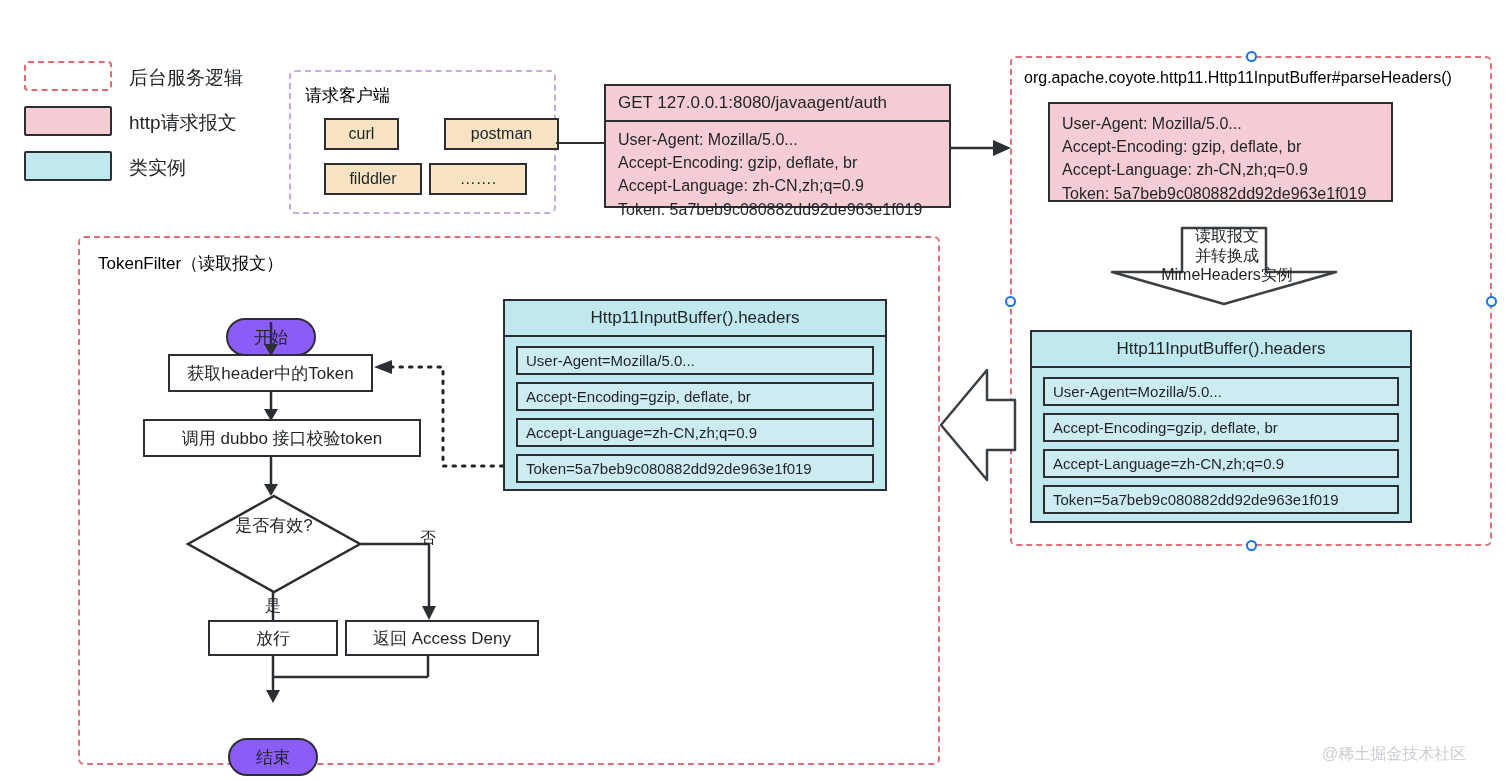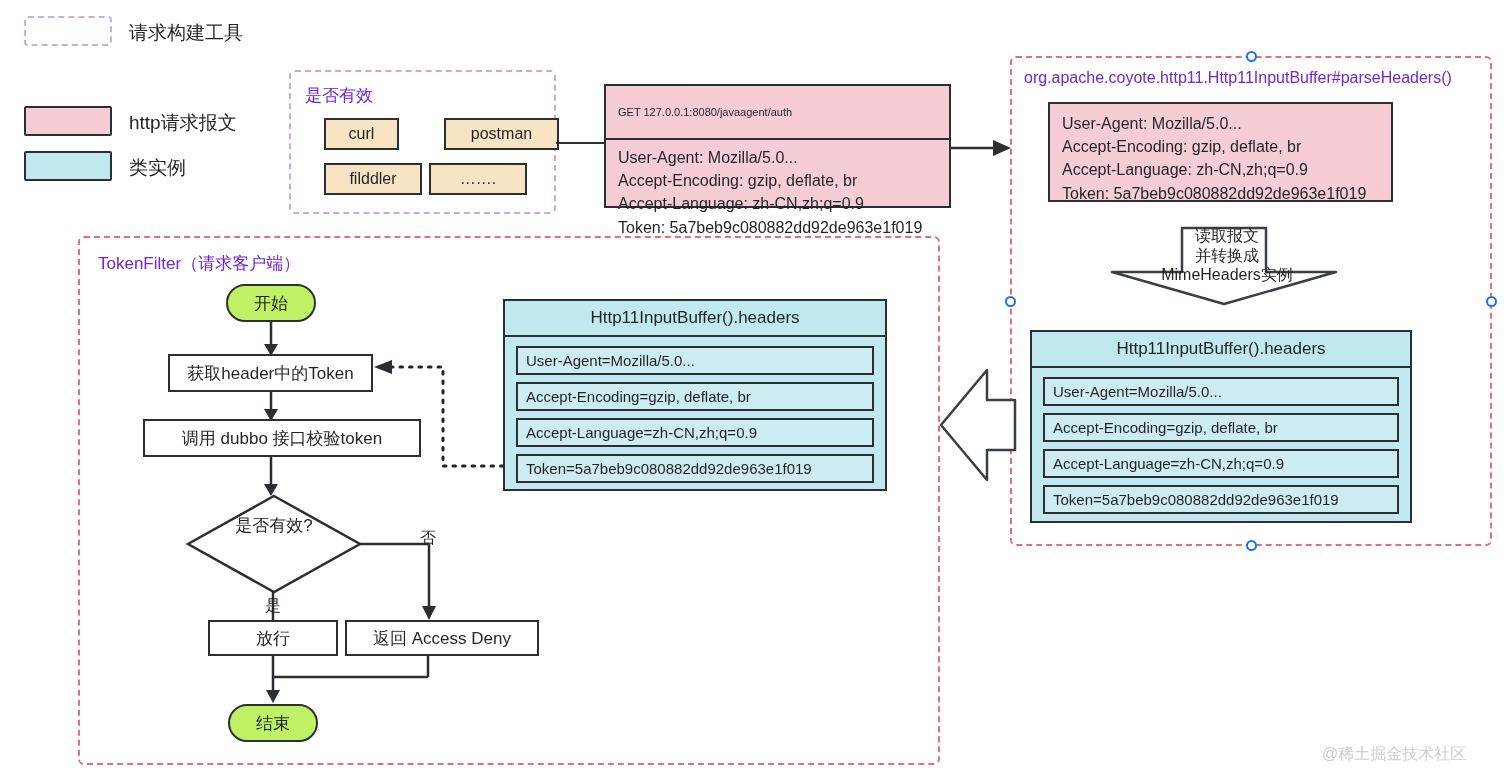--- a/index.html
+++ b/index.html
@@ -29,90 +29,91 @@
     font-size: 19px; color: #1f2326; white-space: nowrap; line-height: 1;
   }
 
   
   .panel-purple {
     border: 2px dashed #c6a9de; border-radius: 6px; background: transparent;
   }
   .panel-red {
     border: 2px dashed #e0707a; border-radius: 6px; background: transparent;
   }
-  .panel-title { font-size: 17px; color: #6d28d9; white-space: nowrap; }
+  .panel-title { font-size: 17px; color: #000000; white-space: nowrap; }
   .client-chip {
     border: 2px solid #2b2f33; background: #f8e3c2;
     display: flex; align-items: center; justify-content: center;
     font-size: 16px; color: #1f2326;
   }
 
   .msg-wrap { border: 2px solid #2b2f33; background: #f6cdd5; }
   .msg-line1 {
-    border-bottom: 2px solid #2b2f33; padding: 20px 12px;
-    font-size: 11px; white-space: nowrap;
+    border-bottom: 2px solid #2b2f33; padding: 7px 12px;
+    font-size: 17px; white-space: nowrap;
   }
   .msg-body { padding: 6px 12px 8px 12px; }
   .msg-body div { font-size: 16px; line-height: 1.45; white-space: nowrap; }
 
   
   .hdr-obj { border: 2px solid #2b2f33; background: #bfe8ef; }
   .hdr-title {
     border-bottom: 2px solid #2b2f33; text-align: center;
     font-size: 17px; padding: 7px 0; white-space: nowrap;
   }
   .hdr-rows { padding: 9px 11px 11px 11px; }
   .hdr-row {
     border: 2px solid #2b2f33; background: #cdecf1;
     font-size: 15px; padding: 4px 8px; margin-bottom: 7px; white-space: nowrap;
   }
   .hdr-row:last-child { margin-bottom: 8px; }
 
   
   .fc-term {
-    border: 2px solid #2b2f33; border-radius: 22px; background: #bef264;
+    border: 2px solid #2b2f33; border-radius: 22px; background: #8b5cf6;
     display: flex; align-items: center; justify-content: center;
     font-size: 17px;
+    margin-top: 34px;
   }
   .fc-proc {
     border: 2px solid #2b2f33; background: #ffffff;
     display: flex; align-items: center; justify-content: center;
     font-size: 17px; white-space: nowrap;
   }
   .edge-label { font-size: 16px; color: #1f2326; }
 
   .watermark {
     font-size: 16px; color: #c9cdd1; white-space: nowrap;
   }
   svg { overflow: visible; }
 </style>
 </head>
 <body>
 
 <div class="abs" style="left:12px; top:10px; width:260px; height:180px;">
 
-  <div class="abs" style="left:0px; top:4px; width:260px; height:34px;">
-    <div class="abs legend-swatch legend-dashed-purple" style="left:12px; top:2px;"></div>
-    <div class="abs legend-label" style="left:117px; top:9px;">请求构建工具</div>
-  </div>
-
+
+  <div class="abs" style="left:0px; top:49px; width:260px; height:34px;">
+    <div class="abs legend-swatch legend-dashed-red" style="left:12px; top:2px;"></div>
+    <div class="abs legend-label" style="left:117px; top:9px;">后台服务逻辑</div>
+  </div>
 
   <div class="abs" style="left:0px; top:94px; width:260px; height:34px;">
     <div class="abs legend-swatch legend-pink" style="left:12px; top:2px;"></div>
     <div class="abs legend-label" style="left:117px; top:9px;">http请求报文</div>
   </div>
 
   <div class="abs" style="left:0px; top:139px; width:260px; height:34px;">
     <div class="abs legend-swatch legend-cyan" style="left:12px; top:2px;"></div>
     <div class="abs legend-label" style="left:117px; top:9px;">类实例</div>
   </div>
 </div>
 
 <div class="abs panel-purple" style="left:289px; top:70px; width:267px; height:144px;">
-  <div class="abs panel-title" style="left:14px; top:12px;">是否有效</div>
+  <div class="abs panel-title" style="left:14px; top:12px;">请求客户端</div>
 
   <div class="abs client-chip" style="left:33px; top:46px; width:75px; height:32px;">curl</div>
   <div class="abs client-chip" style="left:126px; top:46px; width:115px; height:32px;margin-left:27px;">postman</div>
   <div class="abs client-chip" style="left:33px; top:91px; width:98px; height:32px;">filddler</div>
   <div class="abs client-chip" style="left:138px; top:91px; width:98px; height:32px;">…….</div>
 </div>
 
 <svg class="abs" style="left:556px; top:138px; width:50px; height:10px;">
   <line x1="0" y1="5" x2="48" y2="5" stroke="#2b2f33" stroke-width="2"></line>
 </svg>
@@ -167,21 +168,21 @@
 <div class="abs" style="left:1005px; top:296px; width:11px; height:11px; border:2px solid #1a73e8; border-radius:50%; background:#ffffff;"></div>
 <div class="abs" style="left:1486px; top:296px; width:11px; height:11px; border:2px solid #1a73e8; border-radius:50%; background:#ffffff;"></div>
 <div class="abs" style="left:1246px; top:540px; width:11px; height:11px; border:2px solid #1a73e8; border-radius:50%; background:#ffffff;"></div>
 <div class="abs" style="left:1246px; top:51px; width:11px; height:11px; border:2px solid #1a73e8; border-radius:50%; background:#ffffff;"></div>
 
 <svg class="abs" style="left:941px; top:366px; width:76px; height:118px;">
   <polygon points="0,59 46,4 46,34 74,34 74,84 46,84 46,114" fill="#ffffff" stroke="#3a3f44" stroke-width="2.5" stroke-linejoin="round"></polygon>
 </svg>
 
 <div class="abs panel-red" style="left:78px; top:236px; width:862px; height:529px;">
-  <div class="abs panel-title" style="left:18px; top:14px;">TokenFilter（请求客户端）</div>
+  <div class="abs panel-title" style="left:18px; top:14px;">TokenFilter（读取报文）</div>
 </div>
 
 <div class="abs fc-term" style="left:226px; top:284px; width:90px; height:38px;">开始</div>
 <div class="abs fc-proc" style="left:168px; top:354px; width:205px; height:38px;">获取header中的Token</div>
 <div class="abs fc-proc" style="left:143px; top:419px; width:278px; height:38px;">调用 dubbo 接口校验token</div>
 
 <svg class="abs" style="left:186px; top:494px; width:176px; height:100px;">
   <polygon points="88,2 174,50 88,98 2,50" fill="#ffffff" stroke="#2b2f33" stroke-width="2.5" stroke-linejoin="miter"></polygon>
 </svg>
 <div class="abs" style="left:186px; top:514px; width:176px; text-align:center; font-size:17px;">是否有效?</div>

